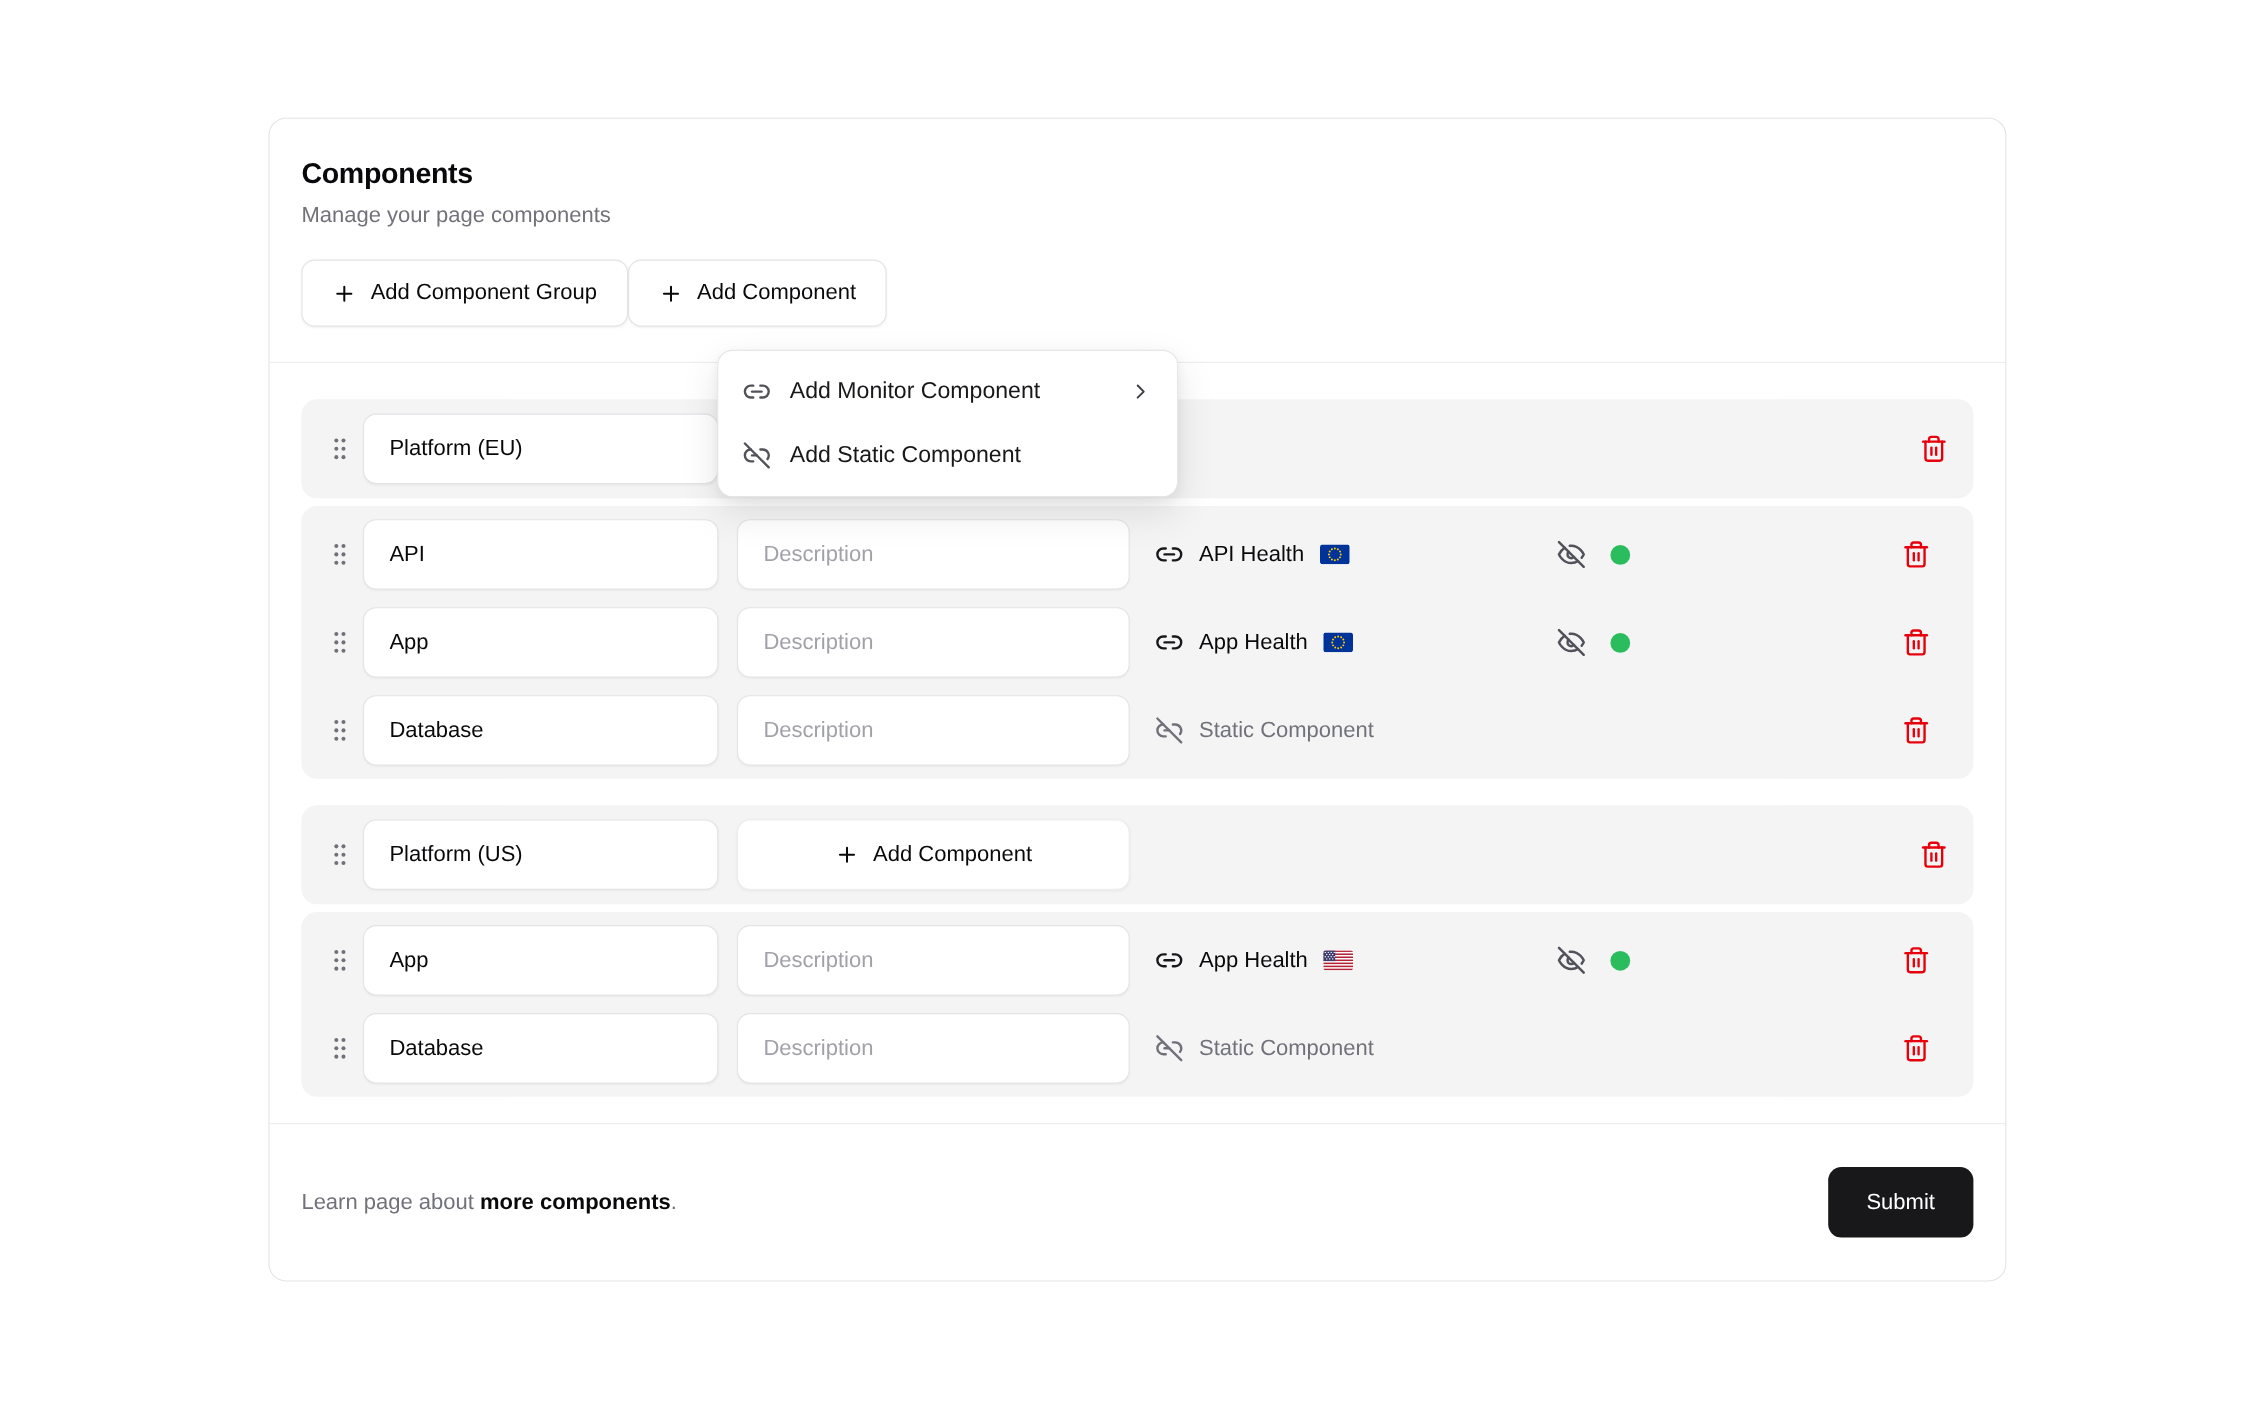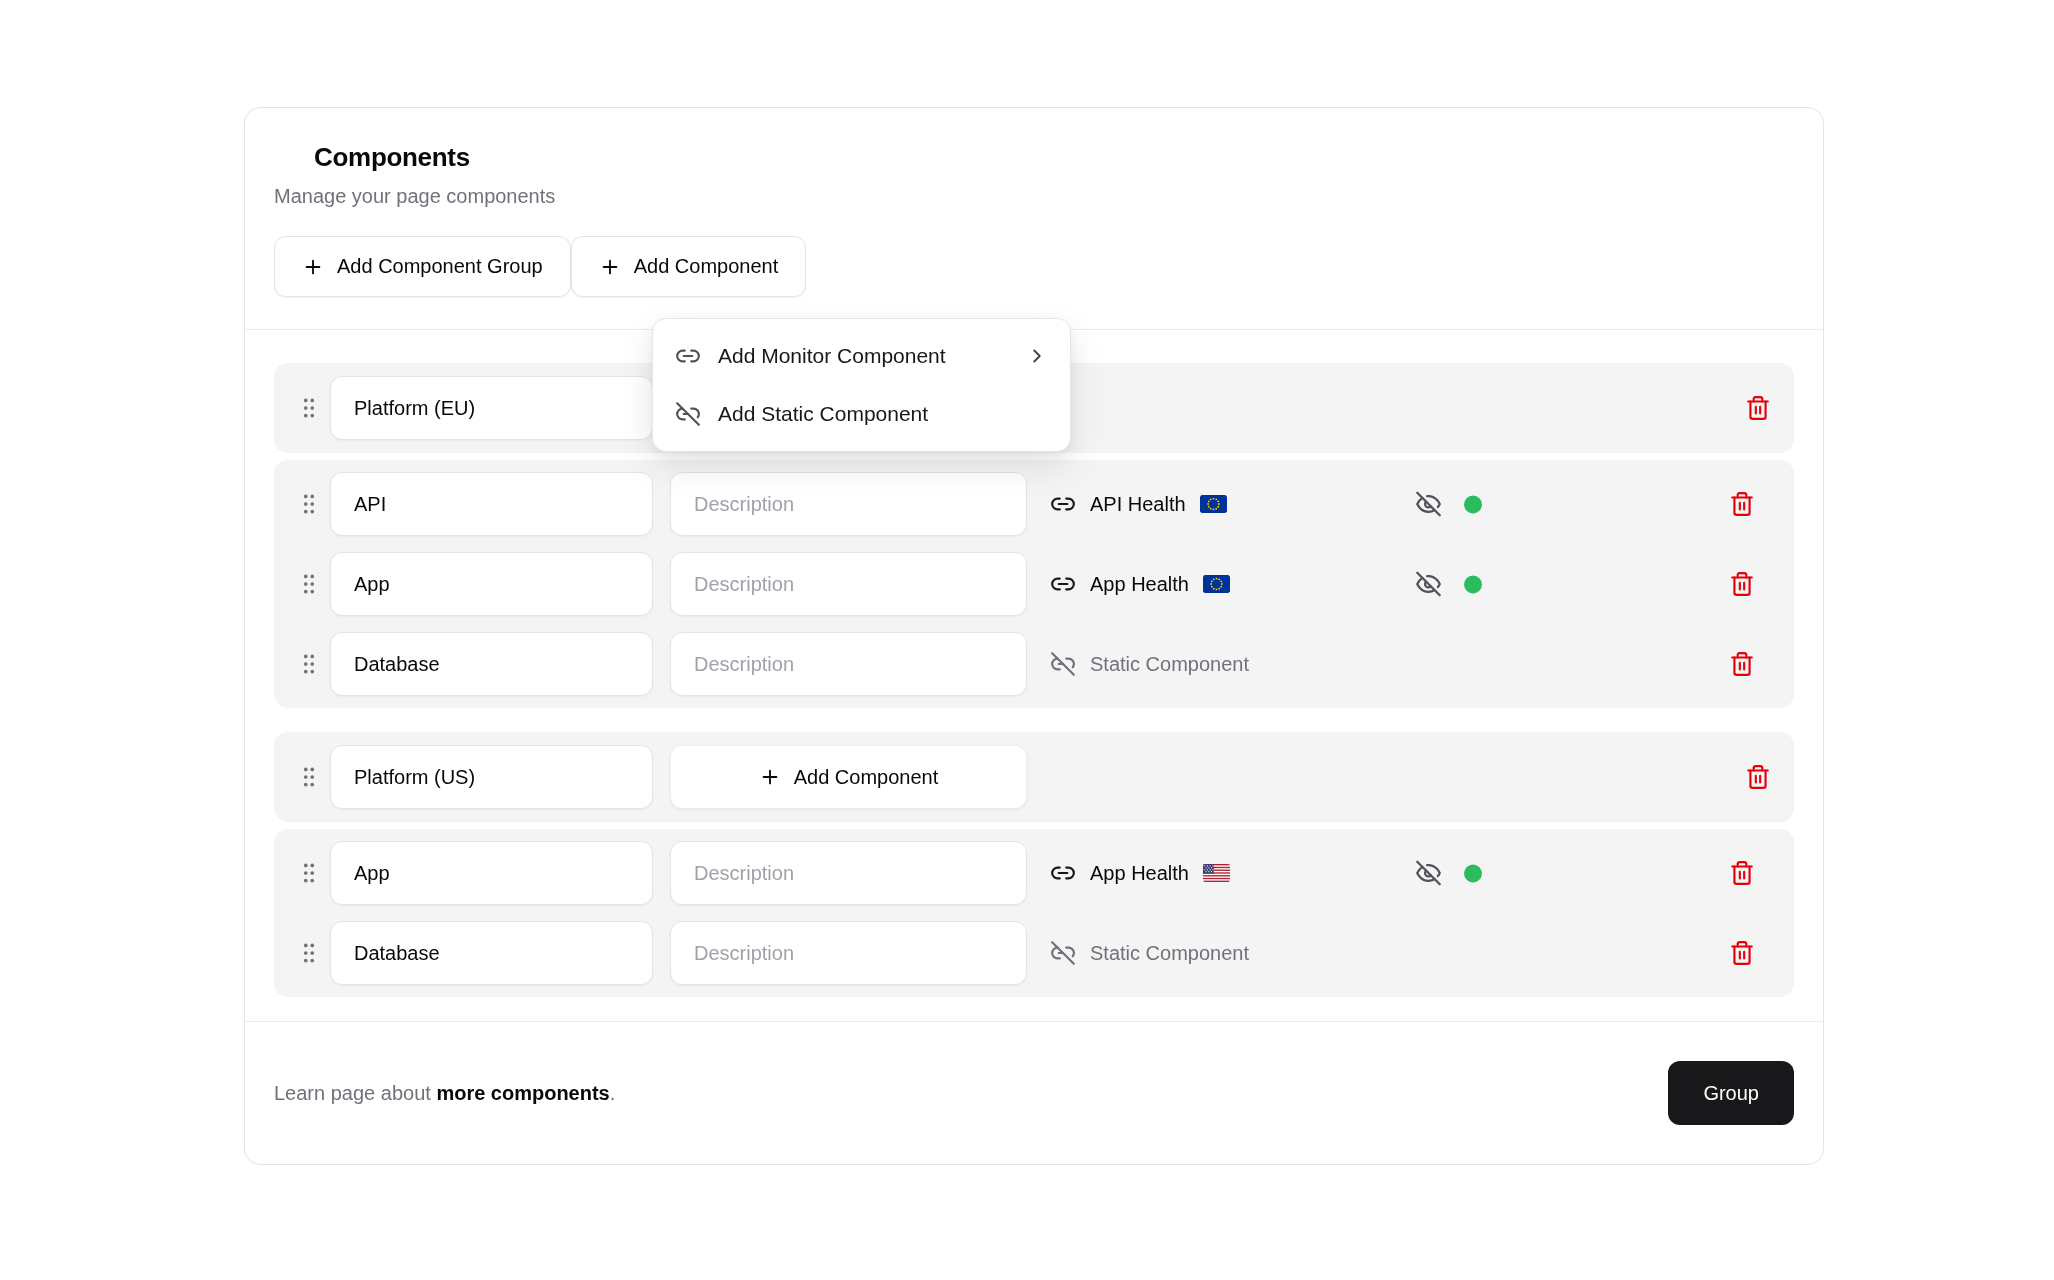--- a/index.html
+++ b/index.html
@@ -5,21 +5,21 @@
   * { margin:0; padding:0; box-sizing:border-box; }
   html,body { width:2054px; height:1280px; background:#ffffff;
     font-family:"Liberation Sans", sans-serif; color:#09090b; }
   :root { --destructive:#e7000b; --border:#e4e4e7; --muted:#71717a; --soft:#f4f4f5; }
 
   .card { position:absolute; left:244px; top:107px; width:1580px; height:1058px;
     background:#fff; border:1px solid var(--border); border-radius:16px; overflow:visible; }
 
   
   .card-header { padding:34px 29px 0; }
-  .title { font-size:26px; font-weight:700; letter-spacing:-0.3px; color:#09090b;margin-left:40px; }
+  .title { font-size:26px; font-weight:700; letter-spacing:-0.3px; color:#09090b; }
   .subtitle { margin-top:12px; font-size:20px; color:var(--muted); }
   .toolbar { margin-top:28px; padding-bottom:32px; display:flex; gap:0; }
   .btn-outline { display:inline-flex; align-items:center; gap:13px; height:61px; padding:0 27px;
     border:1px solid var(--border); border-radius:12px; background:#fff; font-size:20px;
     font-weight:500; color:#09090b; box-shadow:0 1px 2px rgba(0,0,0,.05); cursor:pointer;
     font-family:inherit; }
   .icon { display:inline-flex; align-items:center; justify-content:center; }
   .icon svg { display:block; }
 
   .divider { height:1px; background:#ececef; }
@@ -525,16 +525,16 @@
     </span>
 
     <span class="menu-label">Add Static Component</span>
 
   </div>
 
 </div>
 
   <div class="card-footer">
     <div class="footer-text"><span>Learn page about </span><span class="footer-link">more components</span><span>.</span></div>
-    <button class="submit-btn">Group</button>
+    <button class="submit-btn">Submit</button>
   </div>
 
 </div>
 
 </body></html>

